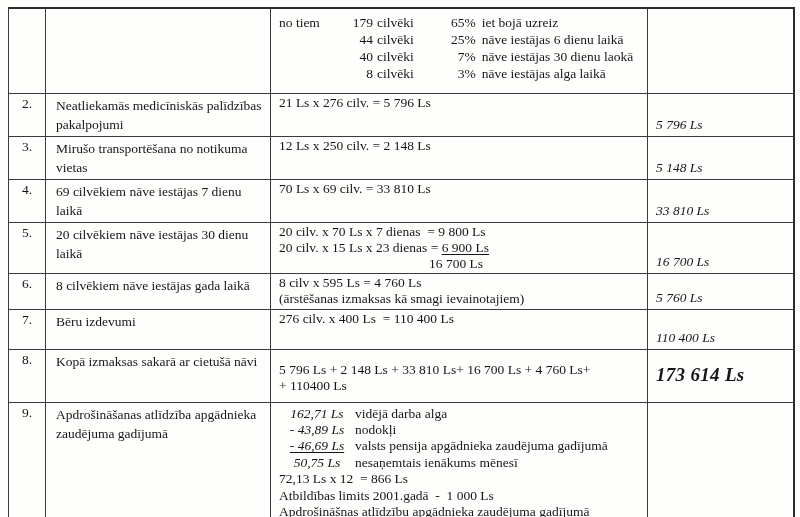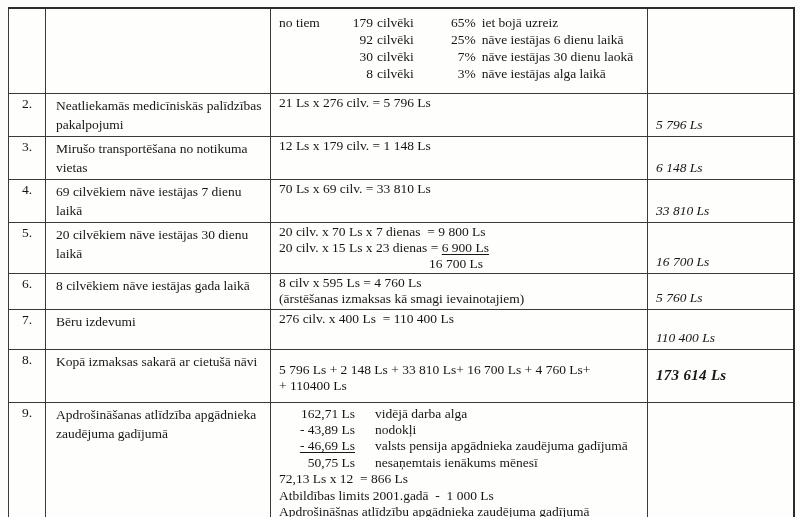--- a/index.html
+++ b/index.html
@@ -60,42 +60,42 @@
     padding: 1px 6px 1px 8px;
     line-height: 16px;
   }
   td.total {
     vertical-align: bottom;
     padding: 2px 6px 3px 8px;
     font-style: italic;
   }
   td.total.top { vertical-align: top; padding-top: 20px; }
   td.total.middle { vertical-align: middle; }
-  .grand-total { font-weight: bold; font-size: 15px; letter-spacing: 0.3px; }
+  .grand-total { font-weight: bold; font-size: 19px; letter-spacing: 0.3px; }
 
   
   .cont-block { padding-top: 4px; }
   .cont-line { line-height: 17px; white-space: nowrap; }
   .cont-prefix { display: inline-block; width: 58px; }
   .cont-count { display: inline-block; width: 36px; text-align: right; }
   .cont-unit { margin-left: 4px; }
   .cont-pct { display: inline-block; width: 34px; text-align: right; margin-left: 28px; }
   .cont-text { margin-left: 6px; }
 
   
   .indent-150 { padding-left: 150px; }
   .ul { text-decoration: underline; text-underline-offset: 2px; }
 
   
   .push-down { padding-top: 11px; }
 
   
   .r9-lines { padding-top: 2px; line-height: 16.4px; }
-  .pair-amt { display: inline-block; width: 76px; text-align: right; }
-  .pair-lbl { margin-left: 20px; }
+  .pair-amt { display: inline-block; width: 76px; text-align: center; font-style: italic; }
+  .pair-lbl { margin-left: 0; }
 </style>
 </head>
 <body>
 
 <div class="page">
   <table class="doc-table">
     <colgroup>
       <col style="width:37px">
       <col style="width:225px">
       <col style="width:377px">
@@ -105,24 +105,24 @@
     <tbody>
         <tr class="r1">
       <td class="num"></td>
       <td class="desc"></td>
       <td class="calc">
         <div class="cont-block">
           <div class="cont-line">
             <span class="cont-prefix">no tiem</span><span class="cont-count">179</span><span class="cont-unit">cilvēki</span><span class="cont-pct">65%</span><span class="cont-text">iet bojā uzreiz</span>
           </div>
           <div class="cont-line">
-            <span class="cont-prefix"></span><span class="cont-count">92</span><span class="cont-unit">cilvēki</span><span class="cont-pct">25%</span><span class="cont-text">nāve iestājas 6 dienu laikā</span>
-          </div>
-          <div class="cont-line">
-            <span class="cont-prefix"></span><span class="cont-count">30</span><span class="cont-unit">cilvēki</span><span class="cont-pct">7%</span><span class="cont-text">nāve iestājas 30 dienu laokā</span>
+            <span class="cont-prefix"></span><span class="cont-count">44</span><span class="cont-unit">cilvēki</span><span class="cont-pct">25%</span><span class="cont-text">nāve iestājas 6 dienu laikā</span>
+          </div>
+          <div class="cont-line">
+            <span class="cont-prefix"></span><span class="cont-count">40</span><span class="cont-unit">cilvēki</span><span class="cont-pct">7%</span><span class="cont-text">nāve iestājas 30 dienu laokā</span>
           </div>
           <div class="cont-line">
             <span class="cont-prefix"></span><span class="cont-count">8</span><span class="cont-unit">cilvēki</span><span class="cont-pct">3%</span><span class="cont-text">nāve iestājas alga laikā</span>
           </div>
         </div>
       </td>
       <td class="total"></td>
     </tr>
 
     <tr class="r2">
@@ -131,23 +131,23 @@
       <td class="calc">
         <div>21 Ls x 276 cilv. = 5 796 Ls</div>
       </td>
       <td class="total">5 796 Ls</td>
     </tr>
 
     <tr class="r3">
       <td class="num">3.</td>
       <td class="desc">Mirušo transportēšana no notikuma vietas</td>
       <td class="calc">
-        <div>12 Ls x 179 cilv. = 1 148 Ls</div>
-      </td>
-      <td class="total">6 148 Ls</td>
+        <div>12 Ls x 250 cilv. = 2 148 Ls</div>
+      </td>
+      <td class="total">5 148 Ls</td>
     </tr>
 
     <tr class="r4">
       <td class="num">4.</td>
       <td class="desc">69 cilvēkiem nāve iestājas 7 dienu laikā</td>
       <td class="calc">
         <div>70 Ls x 69 cilv. = 33 810 Ls</div>
       </td>
       <td class="total">33 810 Ls</td>
     </tr>

